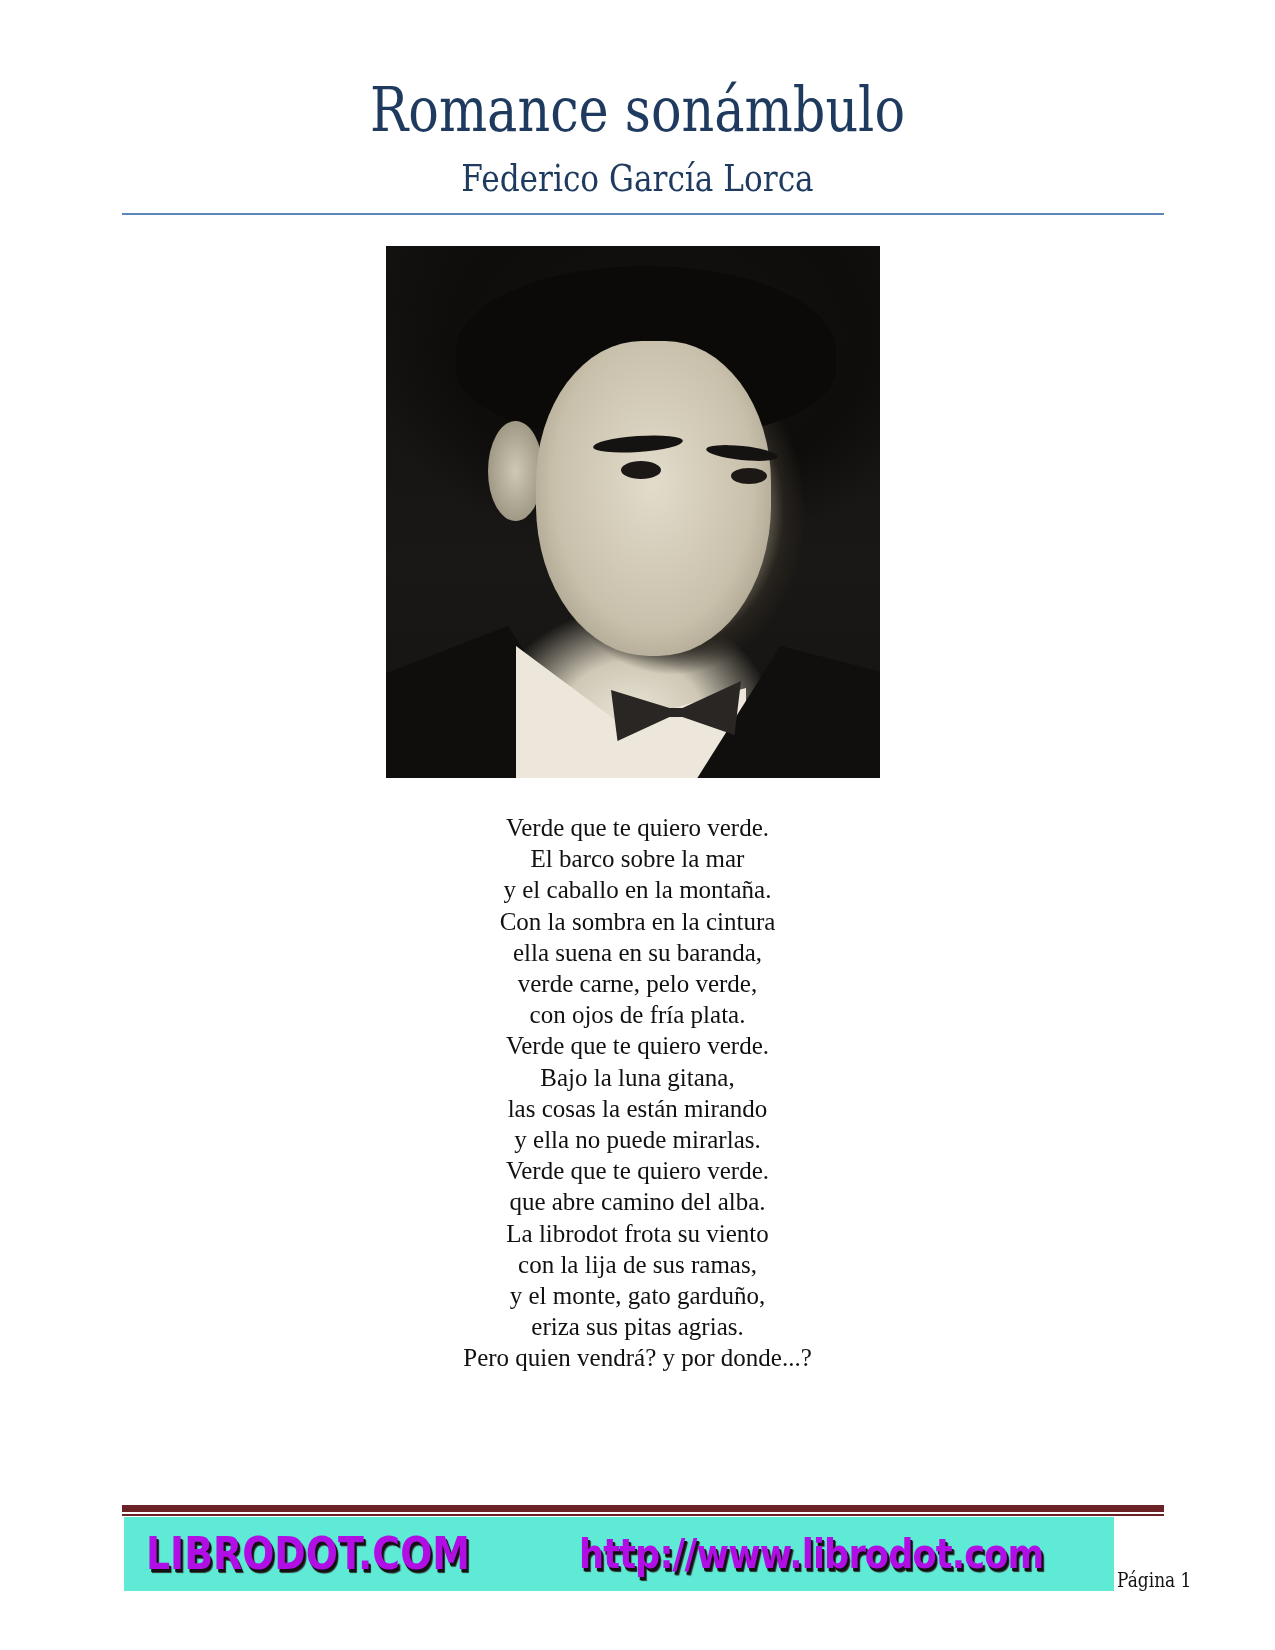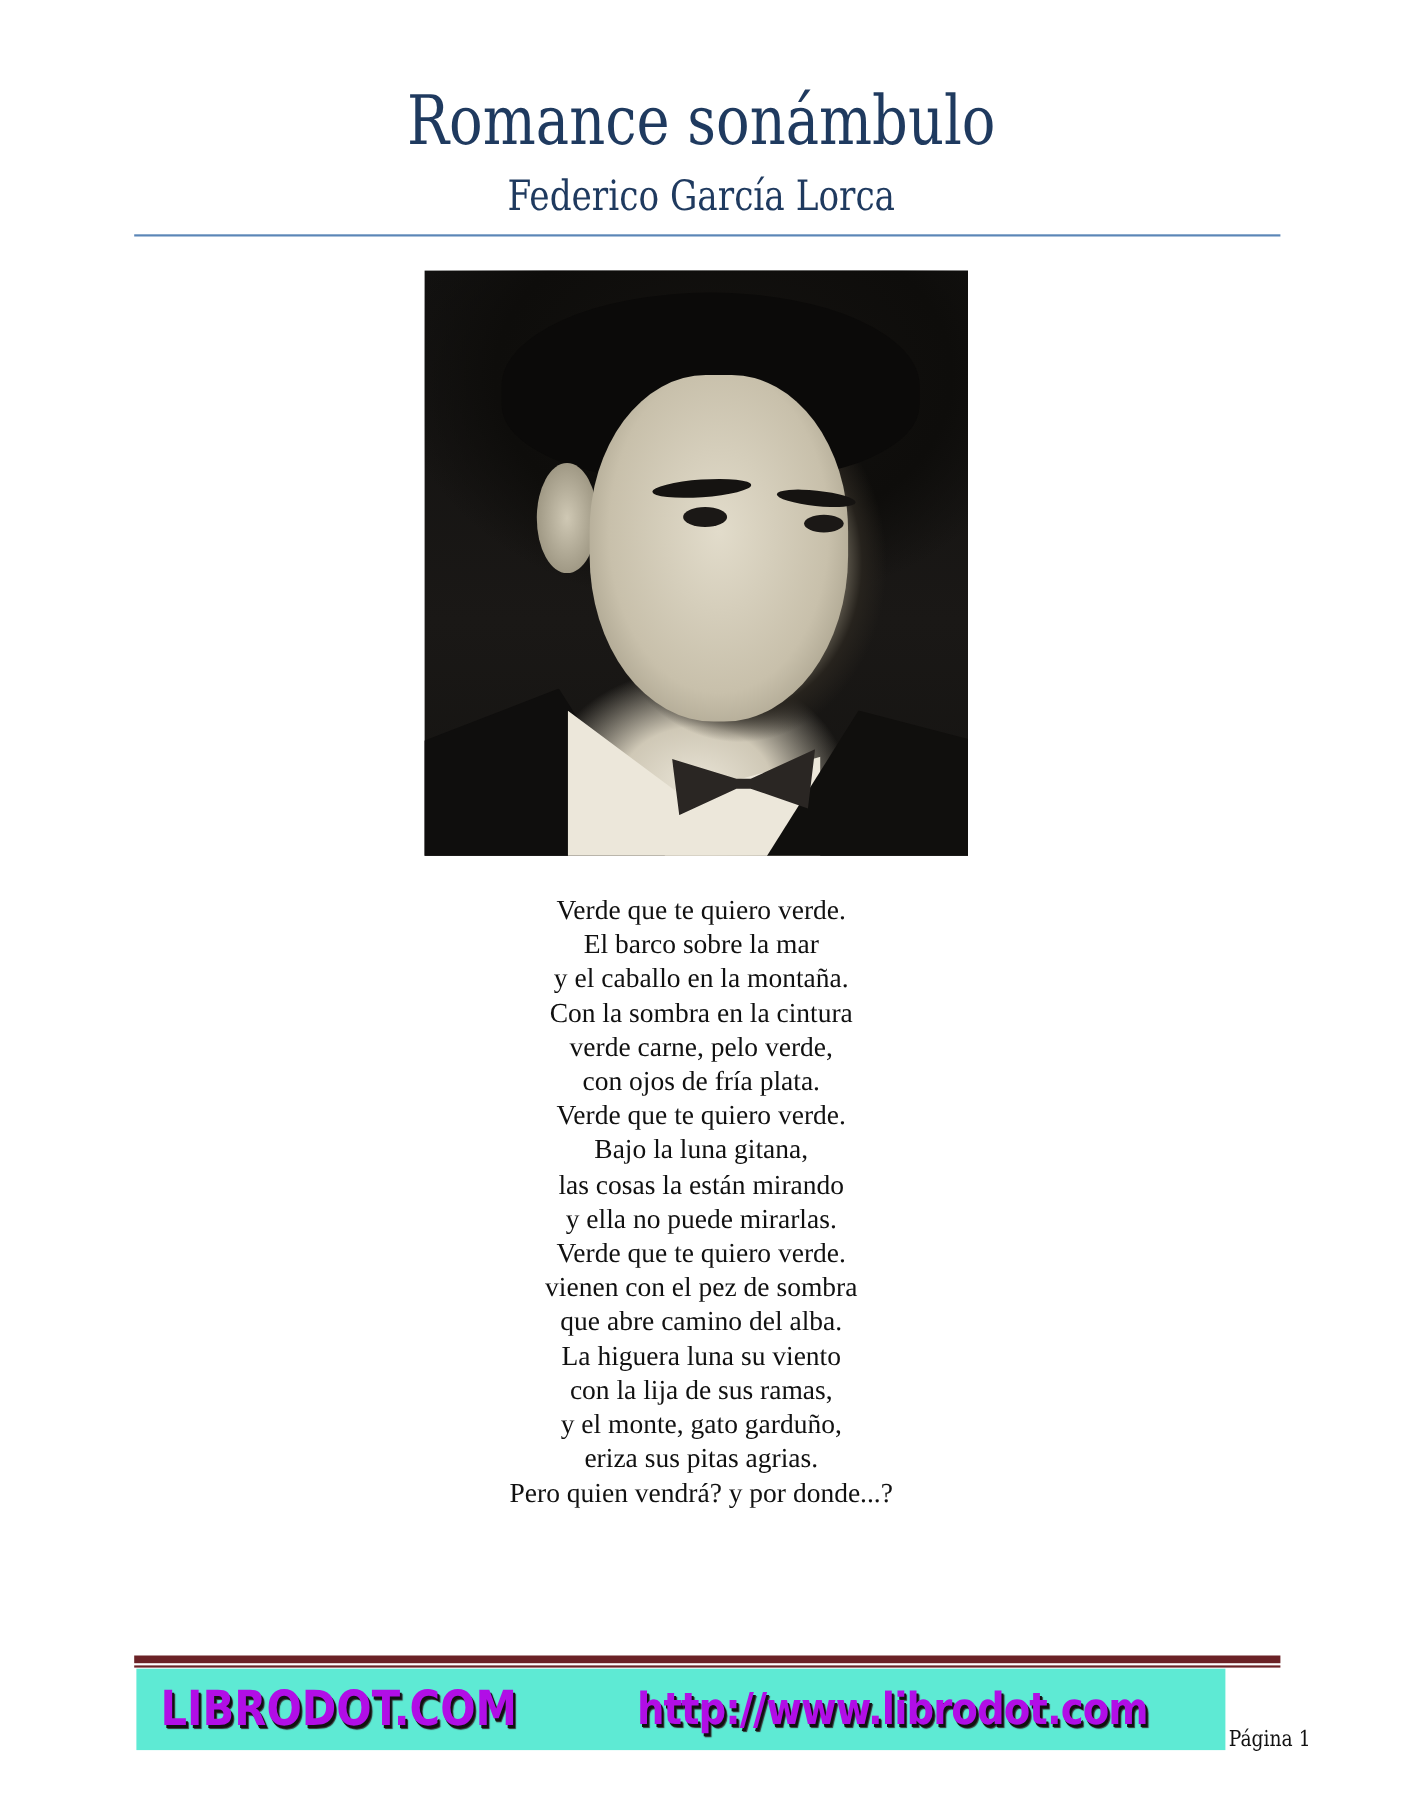--- a/index.html
+++ b/index.html
@@ -48,30 +48,30 @@
   <div class="collar"></div>
   <div class="jacket-r"></div>
   <div class="tie"></div>
 </div>
 
 <div class="poem">
   <div>Verde que te quiero verde.</div>
   <div>El barco sobre la mar</div>
   <div>y el caballo en la montaña.</div>
   <div>Con la sombra en la cintura</div>
+  <div>ella suena en su baranda,</div>
   <div>verde carne, pelo verde,</div>
   <div>con ojos de fría plata.</div>
   <div>Verde que te quiero verde.</div>
   <div>Bajo la luna gitana,</div>
   <div>las cosas la están mirando</div>
   <div>y ella no puede mirarlas.</div>
   <div>Verde que te quiero verde.</div>
-  <div>vienen con el pez de sombra</div>
   <div>que abre camino del alba.</div>
-  <div>La higuera luna su viento</div>
+  <div>La librodot frota su viento</div>
   <div>con la lija de sus ramas,</div>
   <div>y el monte, gato garduño,</div>
   <div>eriza sus pitas agrias.</div>
   <div>Pero quien vendrá? y por donde...?</div>
 </div>
 
 <div class="footer-rule-thick"></div>
 <div class="footer-rule-thin"></div>
 
 <div class="banner">

